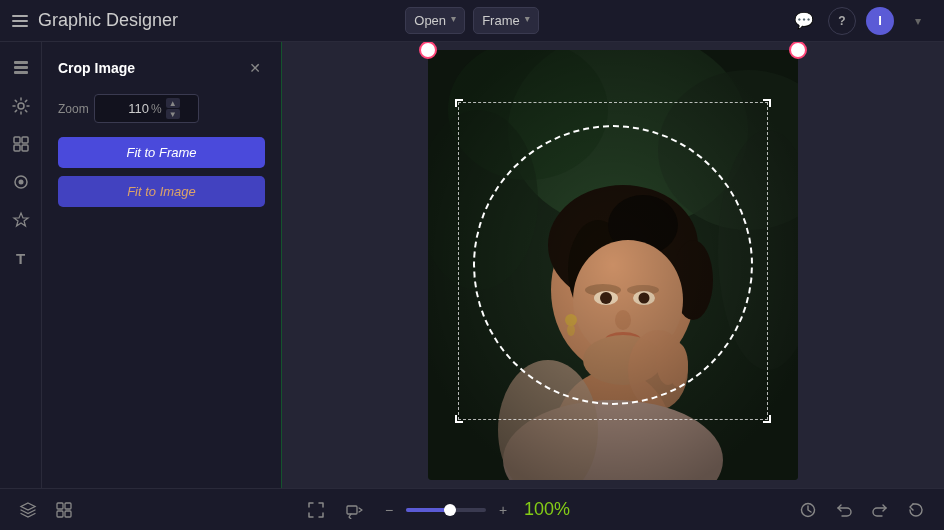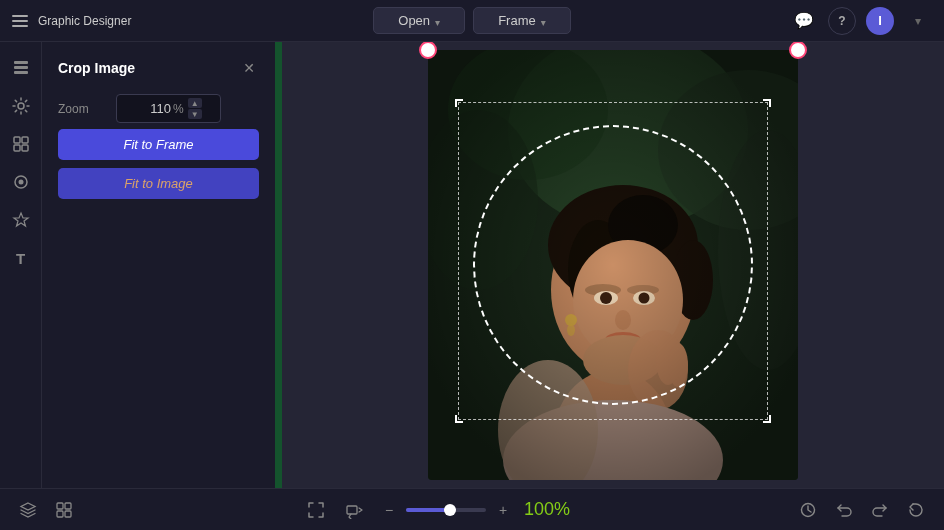--- a/index.html
+++ b/index.html
@@ -30,34 +30,34 @@
       gap: 10px;
       flex: 1;
     }
     .hamburger-icon {
       display: flex; flex-direction: column; gap: 3px; cursor: pointer;
     }
     .hamburger-icon span {
       display: block; width: 16px; height: 2px; background: #aaa; border-radius: 1px;
     }
     .app-title {
-      font-size: 12px;
+      font-size: 18px;
       color: #ccc;
       font-weight: 500;
     }
     .topbar-center {
       display: flex;
       align-items: center;
       gap: 8px;
     }
     .btn-dropdown {
       display: flex;
-      align-items: flex-end;
+      align-items: flex-start;
       gap: 5px;
-      padding: 5px 24px;
+      padding: 5px 8px;
       background: #2a2a3e;
       border: 1px solid #3a3a50;
       border-radius: 5px;
       color: #ccc;
       font-size: 13px;
       cursor: pointer;
     }
     .btn-dropdown .chevron {
       font-size: 10px;
       color: #888;
@@ -107,21 +107,21 @@
       width: 32px; height: 32px;
       display: flex; align-items: center; justify-content: center;
       cursor: pointer; color: #888; font-size: 16px;
       border-radius: 5px;
     }
 
     
     .panel {
       width: 240px;
       background: #1a1a2a;
-      border-right: 7px solid #14532d;
+      border-right: 1px solid #14532d;
       flex-shrink: 0;
       padding: 16px;
     }
     .panel-header {
       display: flex;
       align-items: center;
       justify-content: space-between;
       margin-bottom: 16px;
     }
     .panel-title {
@@ -132,22 +132,22 @@
     .close-btn {
       width: 20px; height: 20px;
       display: flex; align-items: center; justify-content: center;
       cursor: pointer; color: #888; font-size: 14px;
       border-radius: 3px;
     }
 
     .zoom-row {
       display: flex;
       align-items: center;
-      gap: 22px;
-      margin-bottom: 6px;
+      gap: 0;
+      margin-bottom: 14px;
     }
     .zoom-label {
       font-size: 12px;
       color: #888;
       min-width: 36px;
     }
     .zoom-input-wrap {
       display: flex;
       align-items: center;
       background: #12121e;

